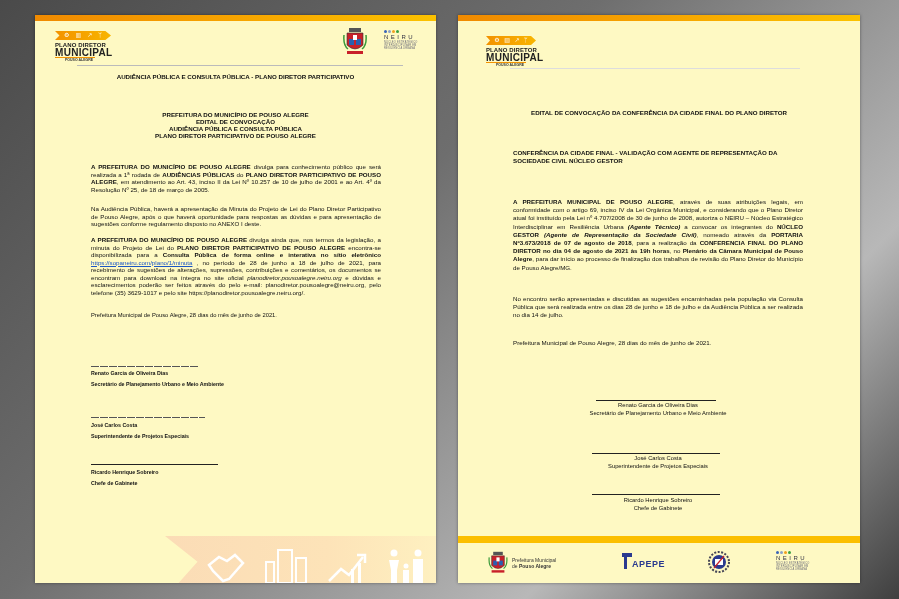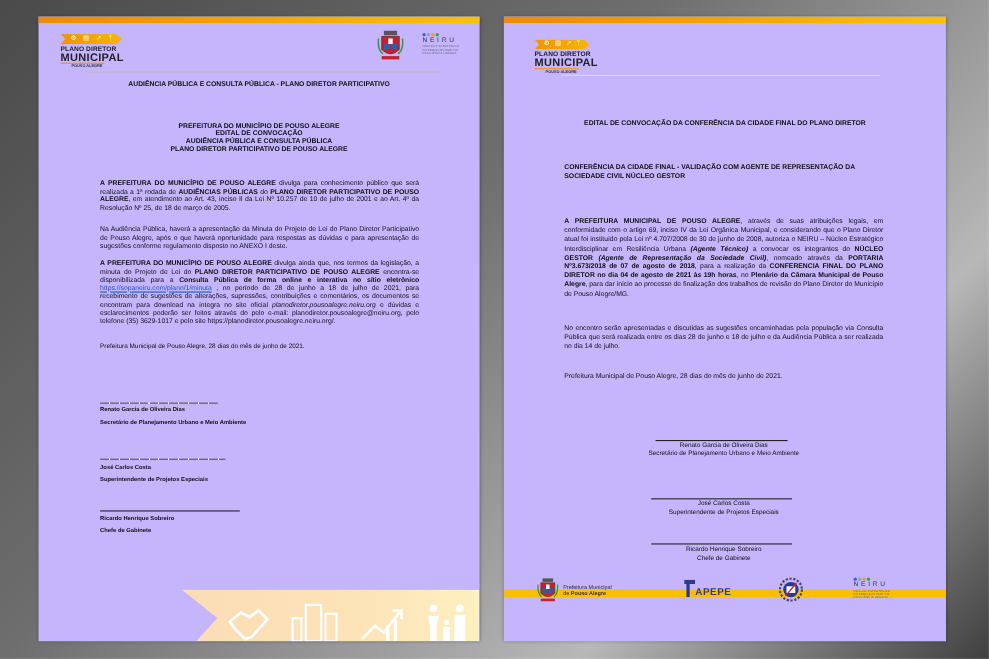--- a/index.html
+++ b/index.html
@@ -5,21 +5,21 @@
   * { box-sizing: border-box; margin: 0; padding: 0; }
   html, body { width: 899px; height: 599px; overflow: hidden; }
   body {
     background: linear-gradient(135deg, #4a4a4a 0%, #6e6e6e 40%, #b8b8b8 75%, #3f3f3f 100%);
     font-family: "Liberation Sans", sans-serif;
     color: #000;
     position: relative;
   }
   .page {
     position: absolute;
-    background: #c4b5fd;
+    background: #fef9c3;
     overflow: hidden;
     box-shadow: 0 0 3px rgba(0,0,0,0.4);
   }
   #page-left { left: 35px; top: 15px; width: 401px; height: 568px; }
   #page-right { left: 458px; top: 15px; width: 402px; height: 568px; }
   .topbar {
     position: absolute; left: 0; top: 0; width: 100%; height: 6px;
     background: linear-gradient(90deg, #f08a00 0%, #f6a400 50%, #fbc200 100%);
   }
   .logo-pdm { position: absolute; width: 62px; }
@@ -203,21 +203,21 @@
   <div class="sigline" style="left:134px; top:438px; width:128px;"></div>
   <div class="t center" style="left:80px; top:440px; width:240px; font-size:5.8px;">José Carlos Costa</div>
   <div class="t center" style="left:80px; top:448px; width:240px; font-size:5.8px;">Superintendente de Projetos Especiais</div>
 
   <div class="sigline" style="left:134px; top:479px; width:128px;"></div>
   <div class="t center" style="left:80px; top:482px; width:240px; font-size:5.8px;">Ricardo Henrique Sobreiro</div>
   <div class="t center" style="left:80px; top:490px; width:240px; font-size:5.8px;">Chefe de Gabinete</div>
 
   <div class="ybar" style="top:521px;"></div>
 
-  <div class="flogos" style="top:508px; height:30px;">
+  <div class="flogos" style="top:534px; height:30px;">
     <div style="position:absolute; left:30px; top:2px; display:flex; align-items:center; gap:4px;">
       <svg width="20" height="24" viewBox="0 0 24 30">
         <rect x="6" y="1" width="12" height="4" fill="#555"></rect>
         <path d="M4 6 H20 V18 Q12 26 4 18 Z" fill="#c8202a" stroke="#333" stroke-width="0.6"></path>
         <rect x="6" y="12" width="5" height="6" fill="#2a5fb0"></rect>
         <rect x="13" y="12" width="5" height="6" fill="#2a5fb0"></rect>
         <rect x="10" y="8" width="4" height="5" fill="#fff"></rect>
         <path d="M1 8 Q0 18 5 22" stroke="#3a9a3a" stroke-width="1.5" fill="none"></path>
         <path d="M23 8 Q24 18 19 22" stroke="#3a9a3a" stroke-width="1.5" fill="none"></path>
         <rect x="4" y="24" width="16" height="3" fill="#c8202a"></rect>

